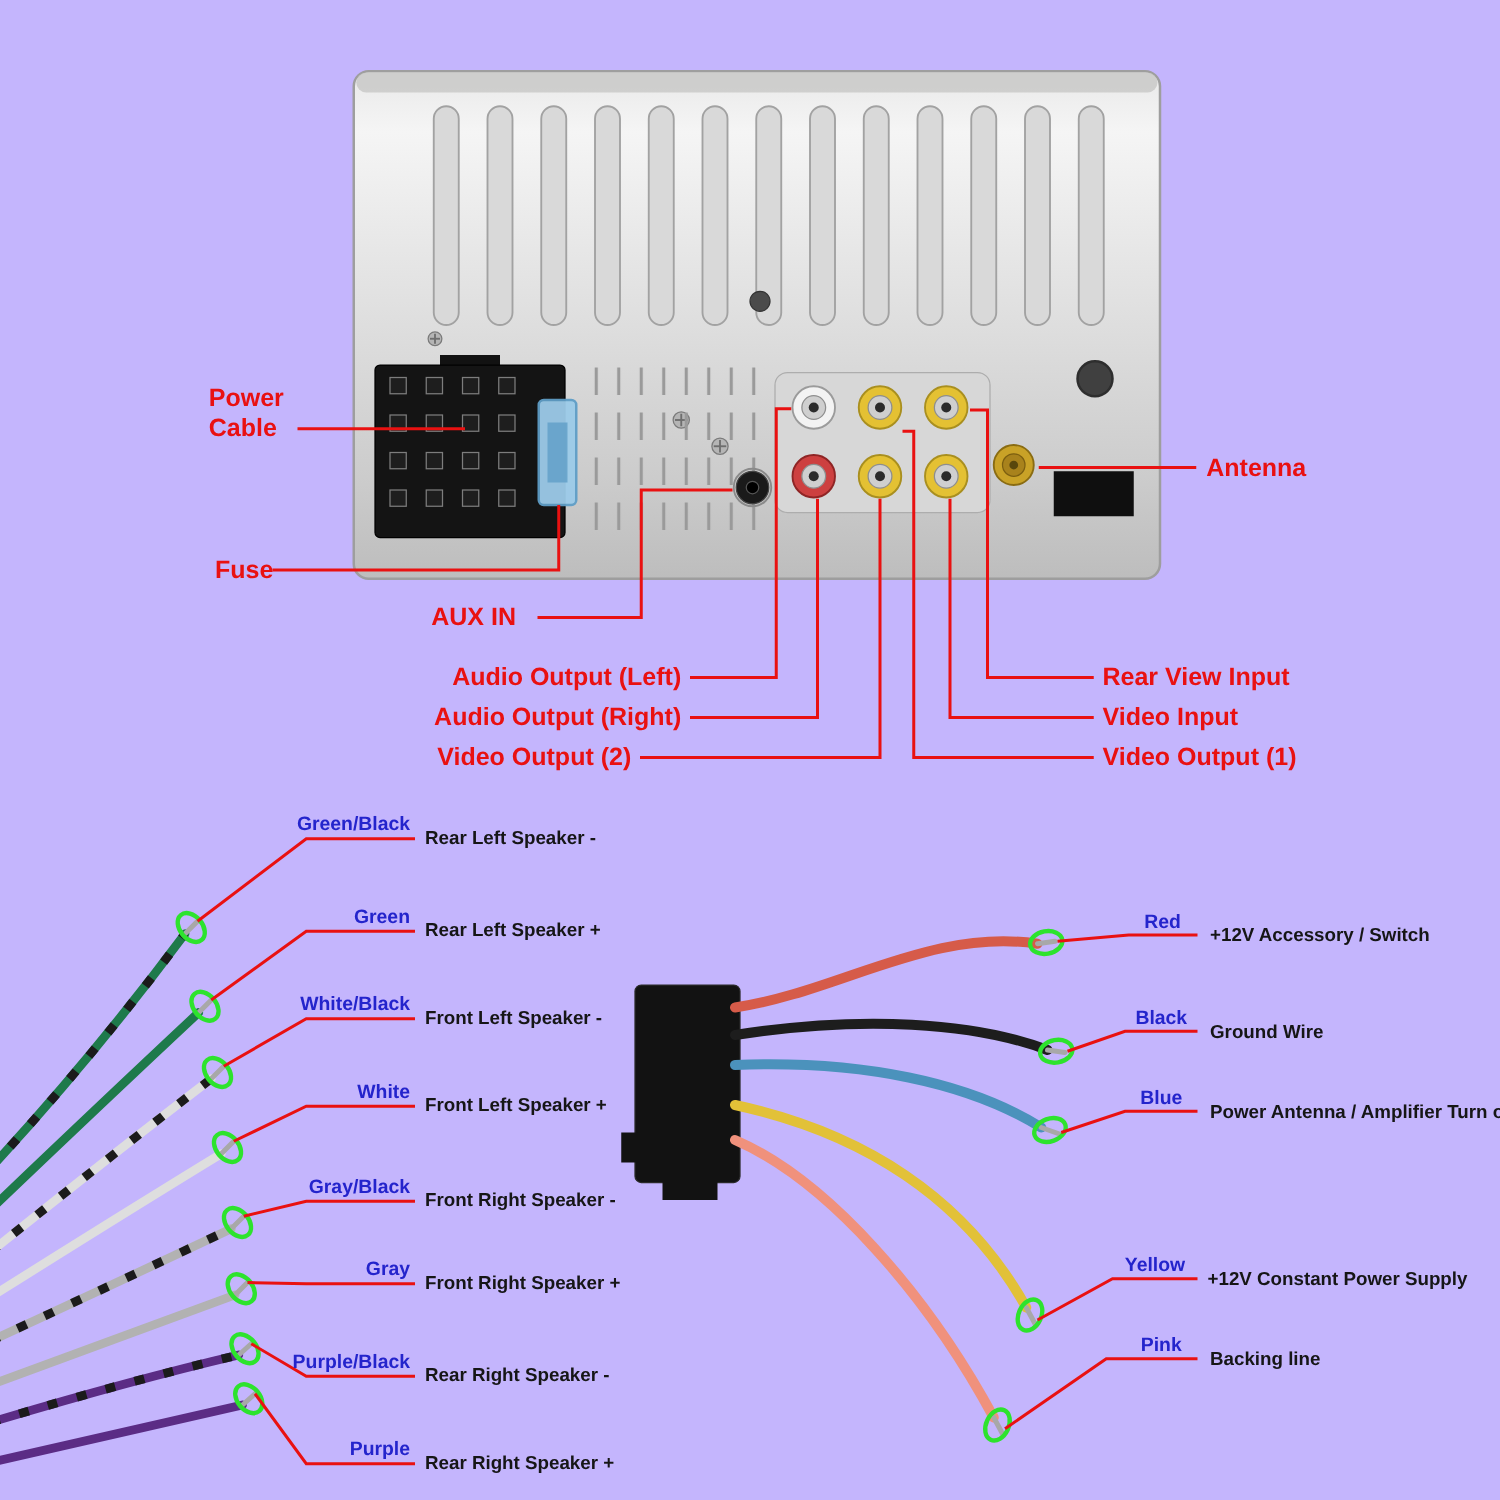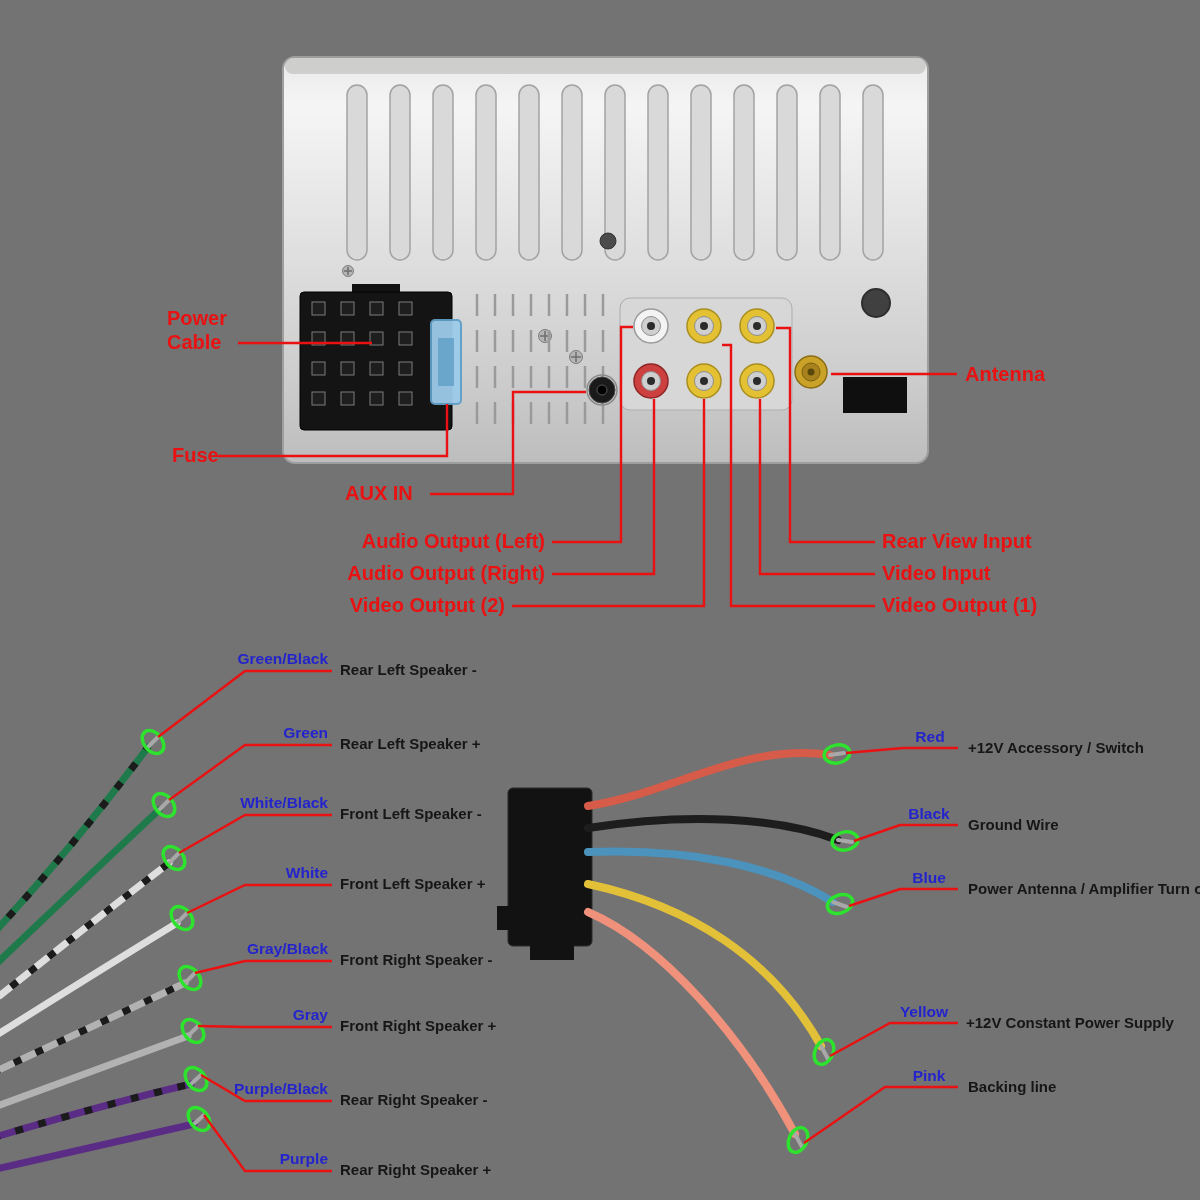--- a/index.html
+++ b/index.html
@@ -1,16 +1,16 @@
 <!DOCTYPE html>
 <html style="--callout-red: #e91111; --wire-label-blue: #2424cc; --description-black: #161616; --terminal-ring-green: #2de32d; --stripe-black: #1b1b1b; --rca-white: #f3f3f3; --rca-yellow: #e4c133; --rca-red: #cd4040; --antenna-gold: #c9a227;"><head>
 <meta charset="utf-8">
 <style>
   html,body{margin:0;padding:0;background:#ffffff;}
-  .stage{position:relative;width:1200px;height:1200px;background:#737373;overflow:hidden;}
+  .stage{position:relative;width:1200px;height:1200px;background:#c4b5fd;overflow:hidden;}
   svg{display:block;font-family:"Liberation Sans",sans-serif;}
   .callout{font-weight:bold;font-size:20px;fill:var(--callout-red,#e91111);}
   .wirename{font-weight:bold;font-size:15.5px;fill:var(--wire-label-blue,#2424cc);}
   .desc{font-weight:bold;font-size:15px;fill:var(--description-black,#161616);}
   .cline{stroke:var(--callout-red,#e91111);stroke-width:2.4;fill:none;}
   .ring{stroke:var(--terminal-ring-green,#2de32d);stroke-width:3.5;fill:none;}
   .wire{fill:none;stroke-linecap:round;stroke-width:7;}
   .pwire{fill:none;stroke-linecap:round;stroke-width:8;}
   .stripe{fill:none;stroke-width:7;stroke-dasharray:8 16;}
   .ferrule{stroke:#a8a8a8;stroke-width:4;stroke-linecap:round;}

